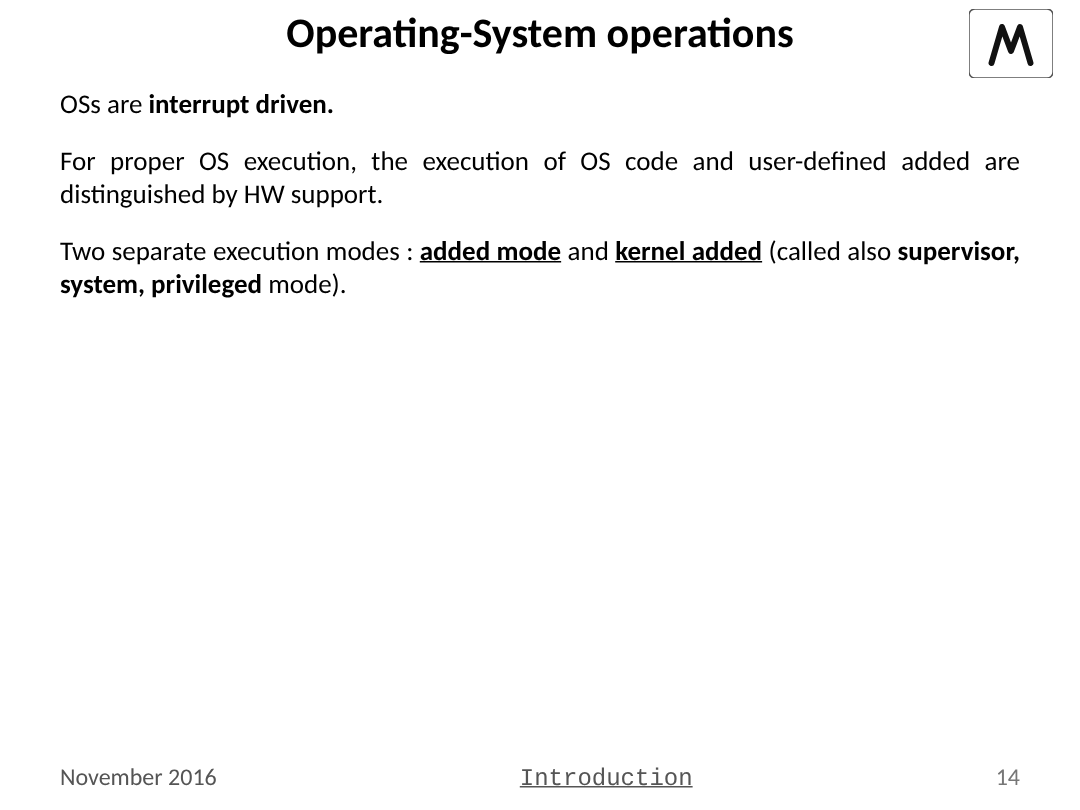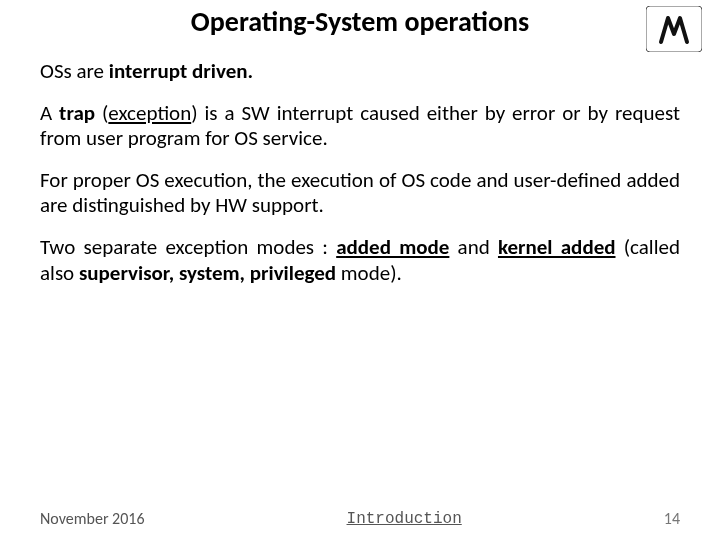--- a/index.html
+++ b/index.html
@@ -25,21 +25,21 @@
     width: 56px;
     height: 46px;
   }
   .title {
     font-size: 28px;
     font-weight: 700;
     text-align: center;
     margin-bottom: 20px;
   }
   .body p {
-    font-size: 21px;
+    font-size: 18px;
     line-height: 1.22;
     margin-bottom: 16px;
     text-align: justify;
   }
   .footer {
     position: absolute;
     bottom: 12px;
     left: 0;
     width: 100%;
     padding: 0 40px;
@@ -65,28 +65,25 @@
   </div>
 
   <h1 class="title">Operating-System operations</h1>
 
   <div class="body">
 
     <p>
       <span>OSs are </span><b>interrupt driven.</b>
     </p>
 
-    <p>
-      <span>A </span><b>trap</b><span> (</span><u>exception</u><span>) is a SW interrupt caused either by error or by request from user program for OS service.</span>
-    </p>
 
     <p>For proper OS execution, the execution of OS code and user-defined added are distinguished by HW support.</p>
 
     <p>
-      <span>Two separate exception modes : </span><b><u>added mode</u></b><span> and </span><b><u>kernel added</u></b><span> (called also </span><b>supervisor, system, privileged</b><span> mode).</span>
+      <span>Two separate execution modes : </span><b><u>added mode</u></b><span> and </span><b><u>kernel added</u></b><span> (called also </span><b>supervisor, system, privileged</b><span> mode).</span>
     </p>
 
 
   </div>
 
   <div class="footer">
     <span class="left">November 2016</span>
     <span class="center">Introduction</span>
     <span class="right">14</span>
   </div>

